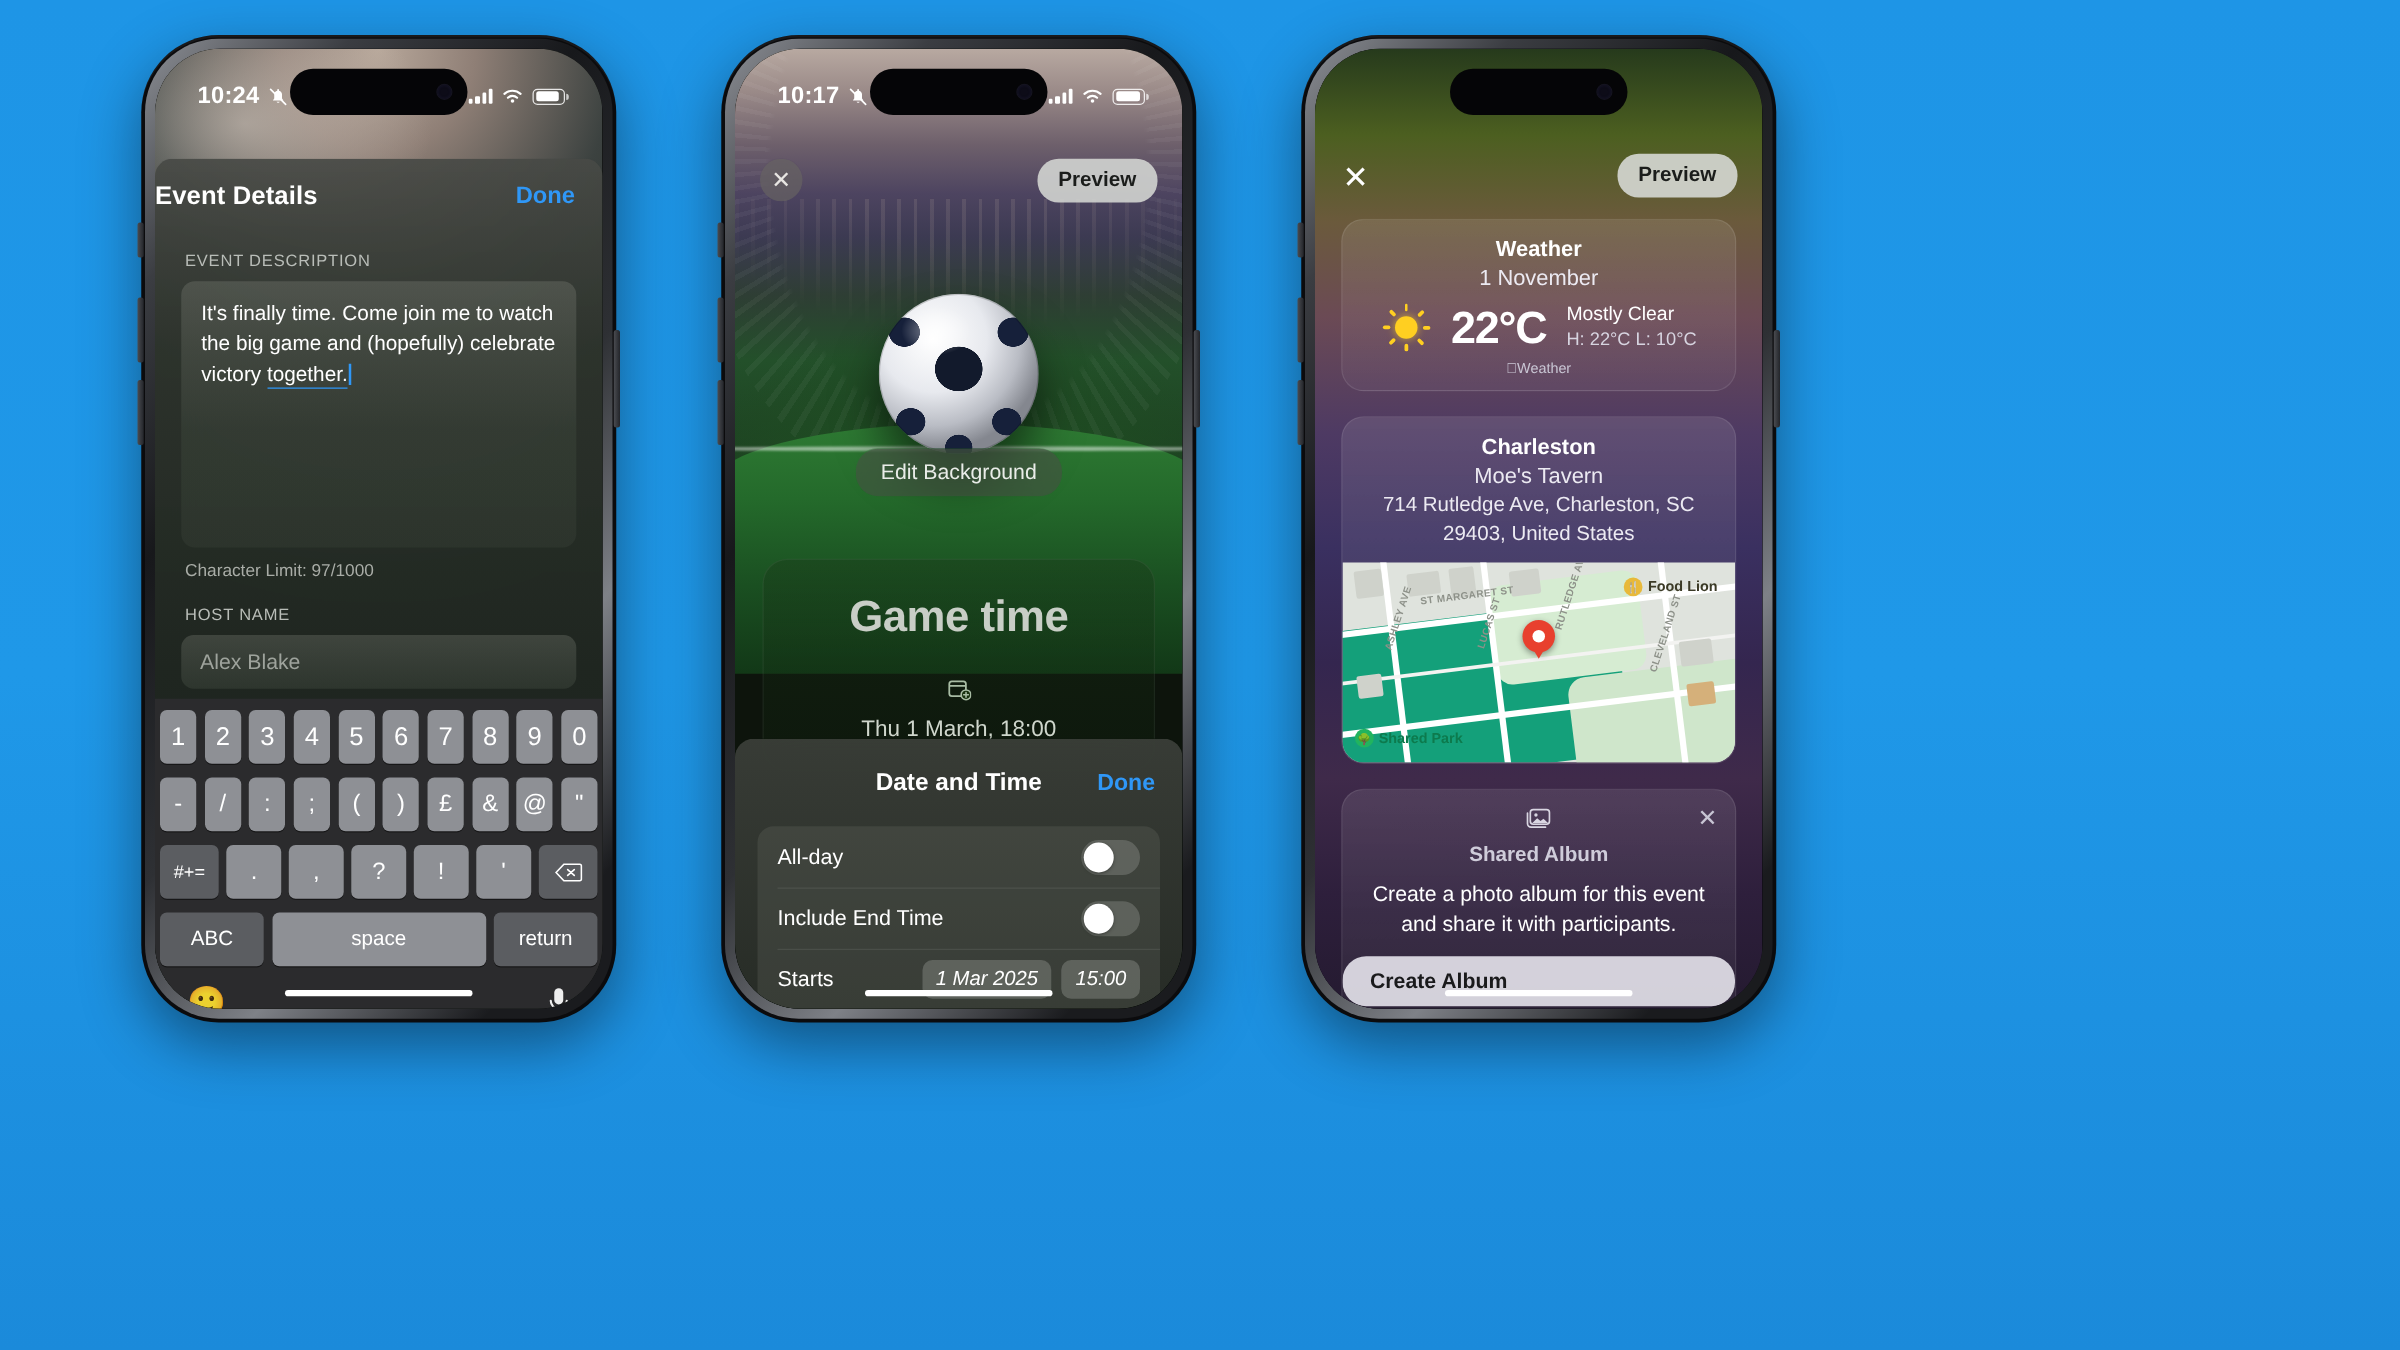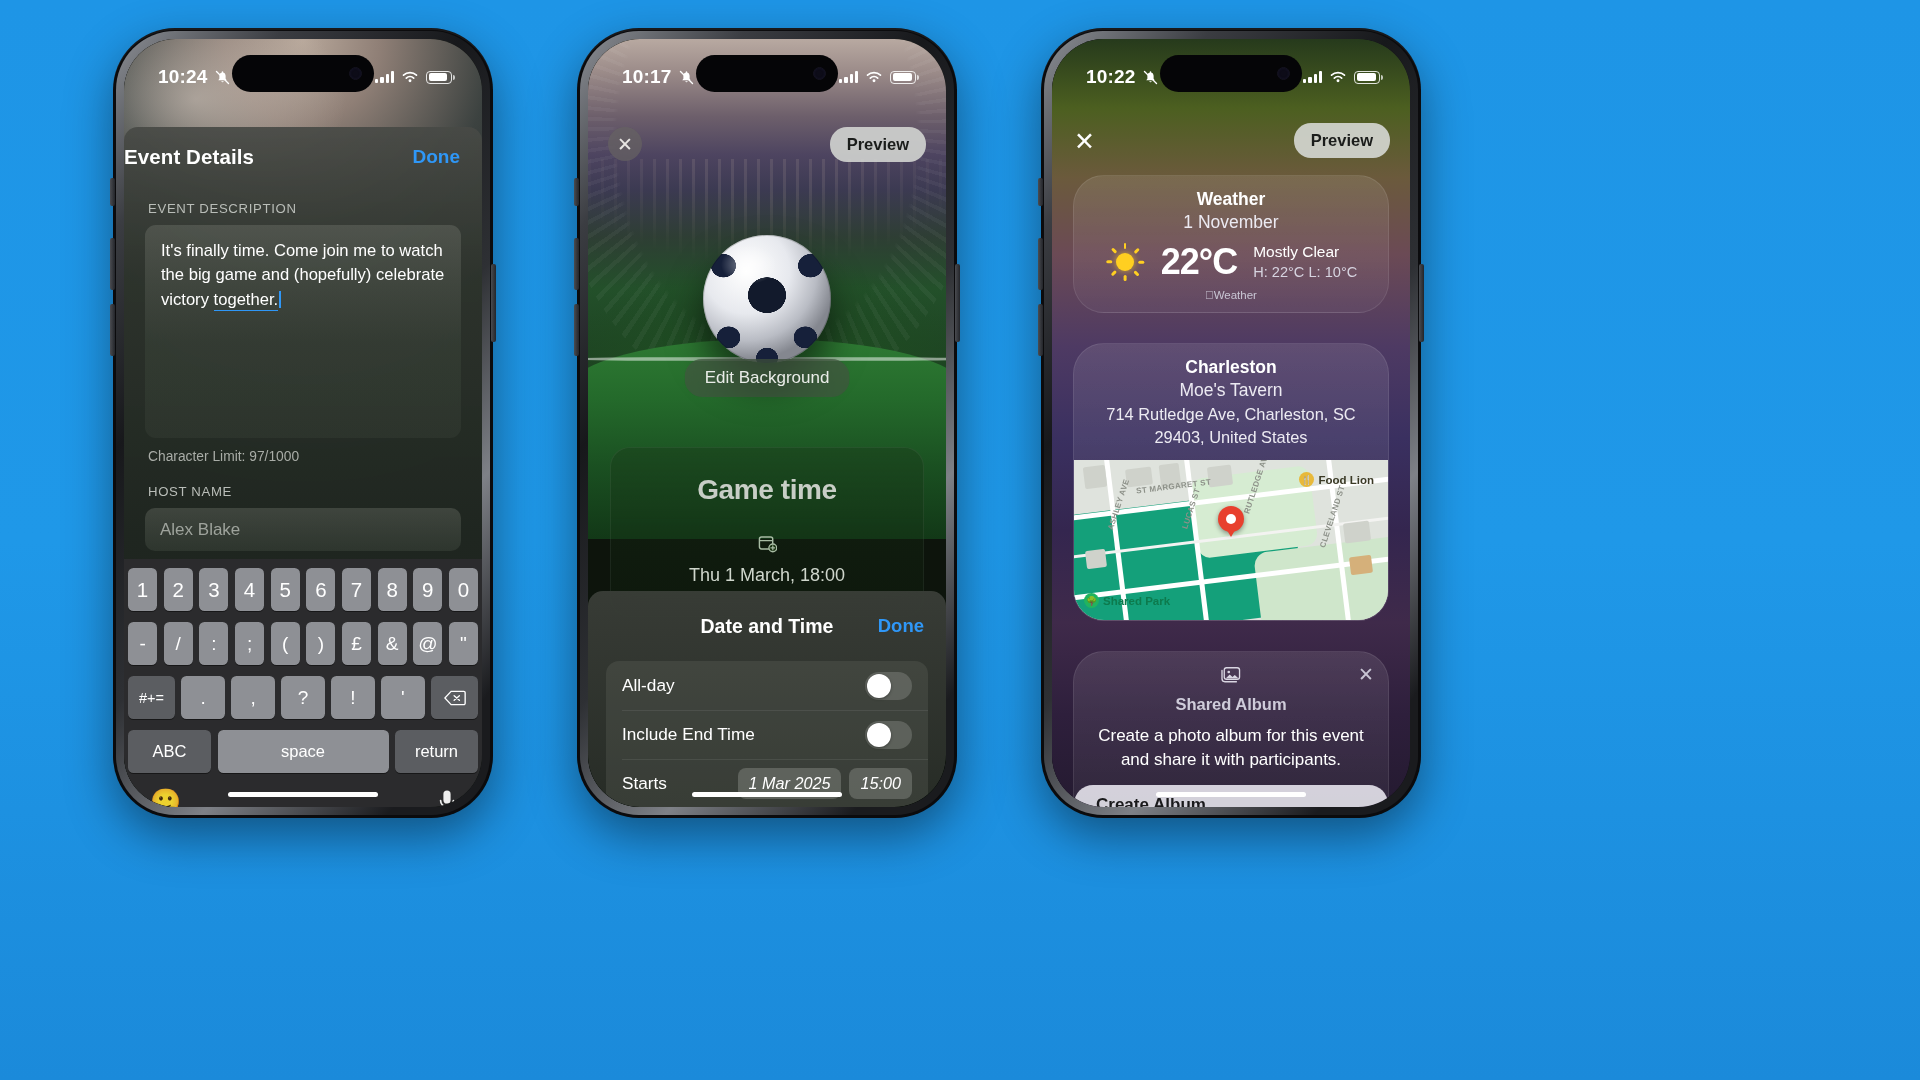--- a/index.html
+++ b/index.html
@@ -194,21 +194,21 @@
     background:rgba(105,102,98,.62); color:#e8e6e3;
     display:flex;align-items:center;justify-content:center;font-size:19px; backdrop-filter:blur(10px);
   }
   .p2-card {
     position:absolute; left:22px; right:22px; top:408px; height:170px;
     border-radius:20px; z-index:15;
     background:linear-gradient(180deg, rgba(26,52,24,.35), rgba(18,40,18,.25));
     border:1px solid rgba(255,255,255,.06);
     display:flex; flex-direction:column; align-items:center; justify-content:flex-start; padding-top:26px;
   }
-  .p2-gametitle { color:#c8cec6; font-size:28px; font-weight:700; letter-spacing:-.4px;}
+  .p2-gametitle { color:#c8cec6; font-size:35px; font-weight:700; letter-spacing:-.4px;}
   .p2-dateicon { margin-top:28px; font-size:17px; color:#9fb39c; }
   .p2-datetxt { color:#cfd6cc; font-size:18px; margin-top:7px;}
   .p2-sheet {
     position:absolute; left:0; right:0; bottom:0; top:552px; z-index:30;
     background:linear-gradient(180deg, rgba(58,62,56,.96), rgba(40,45,39,.97));
     backdrop-filter:blur(26px); border-radius:15px 15px 0 0;
   }
   .p2-nav { position:relative; height:70px; display:flex; align-items:center; justify-content:center;}
   .p2-navtitle { color:#fff; font-size:19.5px; font-weight:700;}
   .p2-navdone { position:absolute; right:22px; top:50%; transform:translateY(-50%); color:#2f97f7; font-size:18.5px; font-weight:600;}
@@ -229,21 +229,21 @@
       linear-gradient(180deg,#263a1c 0%, #4c5f20 9%, #6b5a3c 18%, #6b4a55 28%, #4e3a63 40%, #3a3060 52%, #34264f 64%, #3f2a4a 76%, #2e1f3c 88%, #241a30 100%);
   }
   .p3-top { position:absolute; left:0;right:0; top:84px; height:46px; z-index:30; }
   .p3-close { position:absolute; left:22px; top:4px; color:#fff; font-size:25px; font-weight:300; }
   .p3-preview {
     position:absolute; right:20px; top:0; padding:8px 17px; font-size:16.5px; border-radius:17px;
     background:rgba(214,216,212,.9); color:#1b1d1b; font-weight:600;
   }
   .p3-scroll { position:absolute; left:0;right:0; top:136px; bottom:0; overflow:hidden; z-index:20;}
   .p3-card {
-    margin:0 21px 30px 21px; border-radius:31px;
+    margin:0 21px 20px 21px; border-radius:18px;
     background:linear-gradient(180deg, rgba(255,255,255,.10), rgba(255,255,255,.045));
     border:1px solid rgba(255,255,255,.09);
     overflow:hidden;
   }
   .c-title { text-align:center; color:#fff; font-size:17.5px; font-weight:700; padding-top:13px;}
   .c-sub { text-align:center; color:#eceaf2; font-size:17.5px; padding-top:2px;}
   .wx-main { display:flex; align-items:center; justify-content:center; gap:16px; padding:8px 0 2px 0;}
   .sun { width:40px;height:40px; position:relative; }
   .sun .core{position:absolute;left:11px;top:11px;width:18px;height:18px;border-radius:50%;background:#ffcf21;box-shadow:0 0 7px rgba(255,207,33,.7);}
   .sun i{position:absolute;left:19px;top:1px;width:2.6px;height:6px;background:#ffcf21;border-radius:2px;transform-origin:1.3px 19px;}
@@ -521,46 +521,20 @@
     <div class="btn-side bl" style="top:150px;height:28px;"></div>
     <div class="btn-side bl" style="top:210px;height:52px;"></div>
     <div class="btn-side bl" style="top:276px;height:52px;"></div>
     <div class="btn-side br" style="top:236px;height:78px;"></div>
     <div class="inner">
       <div class="screen">
         <div class="p3-bg"></div>
 
         <div class="dyn-island">
           <div class="dyn-cam"></div>
-        </div>
-        <div class="statusbar">
-          <div class="sb-left">
-            <span>10:22</span>
-            <svg width="17" height="17" viewBox="0 0 24 24">
-              <path d="M6 16h12l-1.6-2.2V9.5a4.6 4.6 0 0 0-3.4-4.4V4a1 1 0 0 0-2 0v1.1A4.6 4.6 0 0 0 7.6 9.5v4.3L6 16z" fill="#fff"></path>
-              <path d="M10.2 17.4a1.9 1.9 0 0 0 3.6 0z" fill="#fff"></path>
-              <path d="M3.5 3.5 L20.5 20.5" stroke="#fff" stroke-width="1.9" stroke-linecap="round"></path>
-            </svg>
-          </div>
-          <div class="sb-right">
-            <span class="bars">
-                <i></i>
-                <i></i>
-                <i></i>
-                <i></i>
-              </span>
-            <svg width="18" height="14" viewBox="0 0 20 15">
-              <path d="M10 13.3a1.6 1.6 0 1 0 0-3.2 1.6 1.6 0 0 0 0 3.2z" fill="#fff"></path>
-              <path d="M5.9 8.8a6 6 0 0 1 8.2 0" stroke="#fff" stroke-width="1.9" fill="none" stroke-linecap="round"></path>
-              <path d="M2.8 5.4a10.6 10.6 0 0 1 14.4 0" stroke="#fff" stroke-width="1.9" fill="none" stroke-linecap="round"></path>
-            </svg>
-            <span class="bat">
-                <i style="width:92%"></i>
-              </span>
-          </div>
         </div>
 
         <div class="p3-top">
           <div class="p3-close">
             <span>✕</span>
           </div>
           <div class="p3-preview">Preview</div>
         </div>
 
         <div class="p3-scroll">

